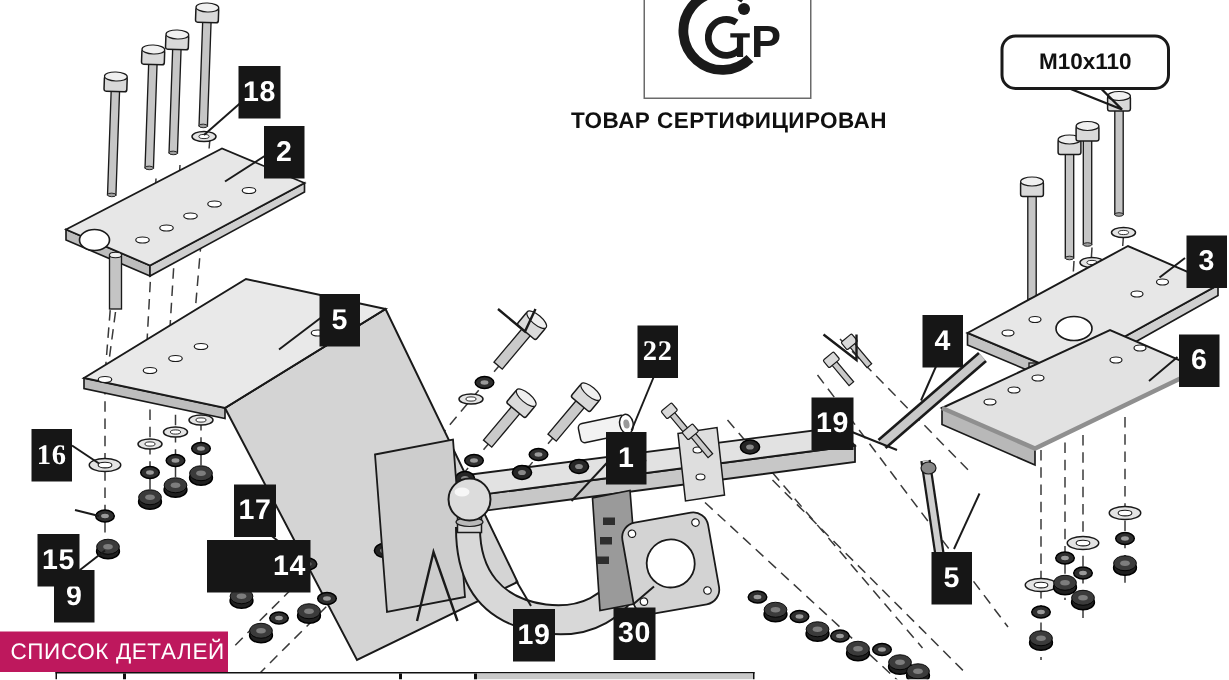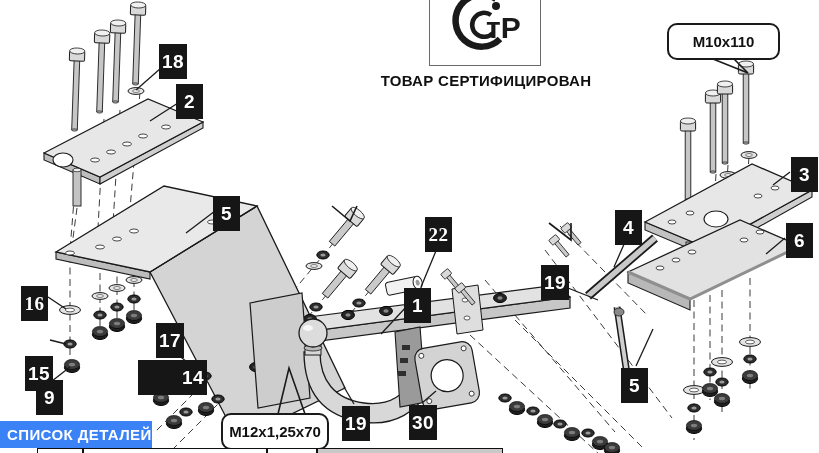--- a/index.html
+++ b/index.html
@@ -5,22 +5,22 @@
   html,body{margin:0;padding:0;background:#fff;}
   .stage{position:relative;width:819px;height:453px;background:#fff;overflow:hidden;
          font-family:"Liberation Sans",sans-serif;}
   .diagram-svg{position:absolute;left:0;top:0;}
   .part-box{position:absolute;background:#161616;color:#fff;font-weight:bold;font-size:19px;
             min-width:27px;height:35px;display:flex;align-items:center;justify-content:center;
             padding:0 3px;box-sizing:border-box;letter-spacing:0.5px;}
   .callout{position:absolute;background:#fff;border:2px solid #1a1a1a;border-radius:10px;
            font-weight:bold;font-size:15px;color:#111;display:flex;align-items:center;
            justify-content:center;box-sizing:border-box;white-space:nowrap;}
-  .banner{position:absolute;left:0;top:421px;width:152px;height:27px;background:#3b82f6;color:#fff;
-          font-weight:bold;font-size:15px;display:flex;align-items:center;padding-left:7px;
+  .banner{position:absolute;left:0;top:421px;width:152px;height:27px;background:#be185d;color:#fff;
+          font-weight:normal;font-size:15px;display:flex;align-items:center;padding-left:7px;
           box-sizing:border-box;letter-spacing:0.4px;}
   .cert-box{position:absolute;left:429px;top:-10px;width:112px;height:76px;background:#fff;
             border:1.5px solid #6a6a6a;box-sizing:border-box;}
   .cert-caption{position:absolute;left:374px;top:72px;width:224px;text-align:center;
                 font-weight:bold;font-size:15px;color:#101010;letter-spacing:0.3px;}
   .parts-table{position:absolute;left:37px;top:448px;width:466px;height:6px;background:#fff;
                border:1.5px solid #101010;border-bottom:none;box-sizing:border-box;}
   .parts-table .vline{position:absolute;top:0;bottom:0;width:2px;background:#101010;}
   .parts-table .gray-cell{position:absolute;left:278px;right:0;top:0;bottom:0;background:#c9c9c9;border-left:2px solid #101010;}
   .labels-layer{position:absolute;left:0;top:0;width:819px;height:453px;pointer-events:none;}
@@ -335,21 +335,20 @@
       <div class="part-box" style="left: 138px; top: 360px; padding-left: 44px;">14</div>
       <div class="part-box" style="left: 25px; top: 327px; margin-top: 29px;">15</div>
       <div class="part-box" style="left: 21px; top: 286px; font-family: Liberation Serif, serif;">16</div>
       <div class="part-box" style="left: 140px; top: 323px; margin-left: 16px;">17</div>
       <div class="part-box" style="left: 159px; top: 44px;">18</div>
       <div class="part-box" style="left: 541px; top: 265px;">19</div>
       <div class="part-box" style="left: 409px; top: 405px;">30</div>
       <div class="part-box" style="left: 342px; top: 406px;">19</div>
       <div class="part-box" style="left: 425px; top: 217px; font-family: Liberation Serif, serif;">22</div>
       <div class="callout" style="left: 667px; top: 23px; width: 113px; height: 37px;">M10x110</div>
-      <div class="callout" style="left: 221px; top: 413px; width: 108px; height: 37px;">M12x1,25x70</div>
     </div>
 
   <div class="banner">СПИСОК ДЕТАЛЕЙ</div>
   <div class="parts-table">
     <div class="vline" style="left:44px"></div>
     <div class="vline" style="left:228px"></div>
     <div class="gray-cell"></div>
   </div>
 
 </div>

